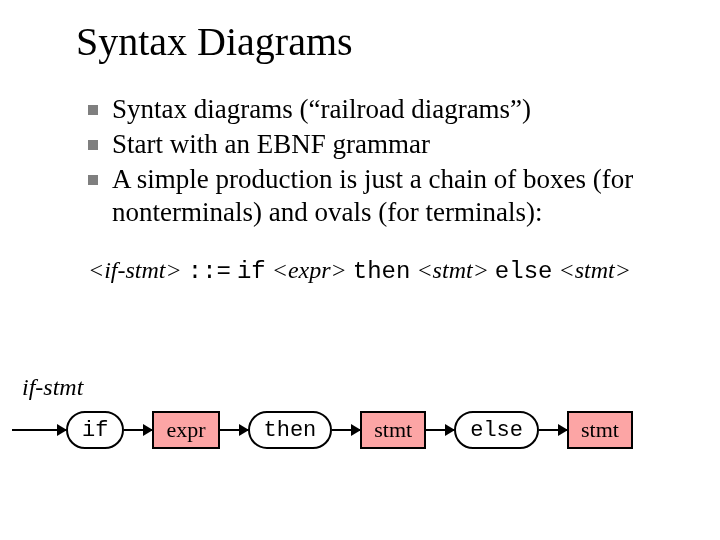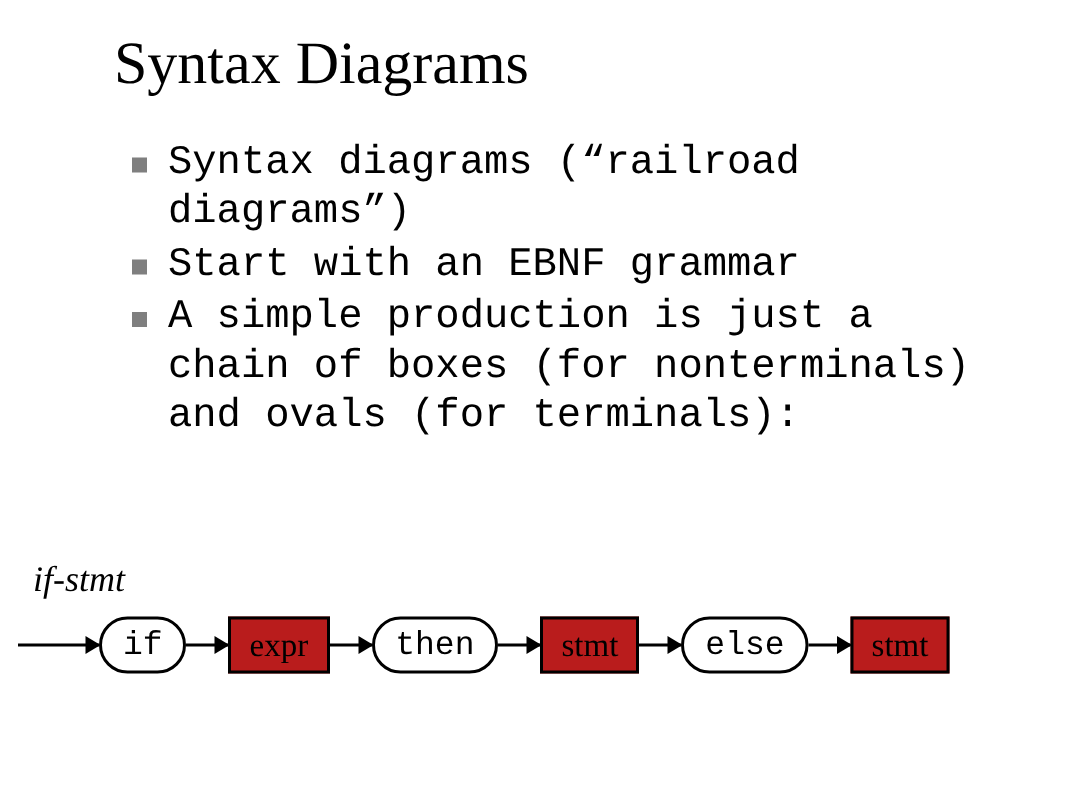--- a/index.html
+++ b/index.html
@@ -18,21 +18,20 @@
   }
   .title {
     font-size: 40px;
     font-weight: normal;
     margin: 0 0 28px 16px;
   }
   .bullets {
     list-style: none;
     padding: 0 0 0 28px;
     margin: 0 0 28px 0;
-    font-family: Liberation Mono, monospace;
   }
   .bullets li {
     font-size: 27px;
     line-height: 1.22;
     margin: 0 0 2px 0;
     position: relative;
     padding-left: 24px;
   }
   .bullets li .bullet-icon {
     position: absolute;
@@ -104,21 +103,21 @@
   .nonterm {
     border: 2px solid #000;
     height: 34px;
     display: flex;
     align-items: center;
     justify-content: center;
     font-family: "Times New Roman", serif;
     font-size: 22px;
     padding: 0 12px;
     flex: 0 0 auto;
-    background: #b91c1c;
+    background: #fca5a5;
   }
 </style>
 </head>
 <body>
 
 <div class="slide">
   <h1 class="title">Syntax Diagrams</h1>
 
   <ul class="bullets">
     <li>
@@ -128,20 +127,30 @@
     <li>
       <span class="bullet-icon"></span>
       <span>Start with an EBNF grammar</span>
     </li>
     <li>
       <span class="bullet-icon"></span>
       <span>A simple production is just a chain of boxes (for nonterminals) and ovals (for terminals):</span>
     </li>
   </ul>
 
+  <div class="ebnf">
+    <span class="nt">&lt;if-stmt&gt;</span>
+    <span class="tt">::=</span>
+    <span class="tt">if</span>
+    <span class="nt">&lt;expr&gt;</span>
+    <span class="tt">then</span>
+    <span class="nt">&lt;stmt&gt;</span>
+    <span class="tt">else</span>
+    <span class="nt">&lt;stmt&gt;</span>
+  </div>
 </div>
 
 <div class="diagram-wrap">
   <div class="diag-label">if-stmt</div>
   <div class="rail">
     <div class="seg first">
         <div class="arrow"></div>
       </div>
     <div class="term">if</div>
     <div class="seg">

